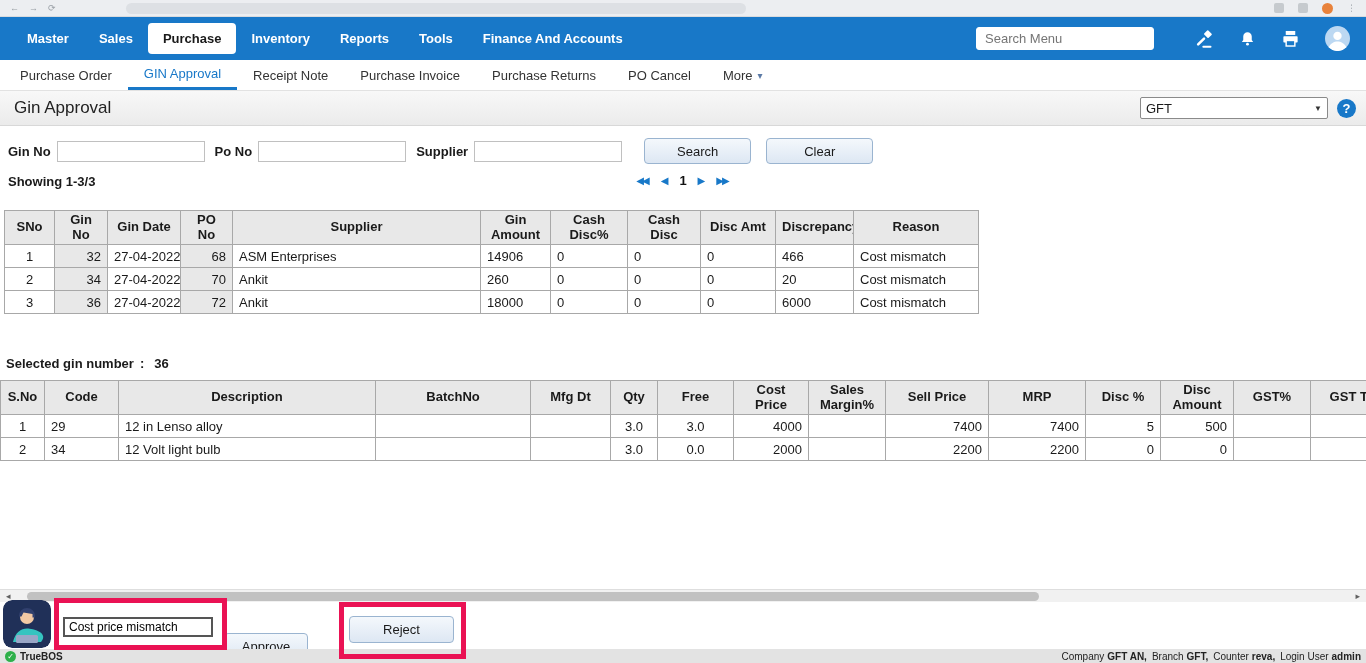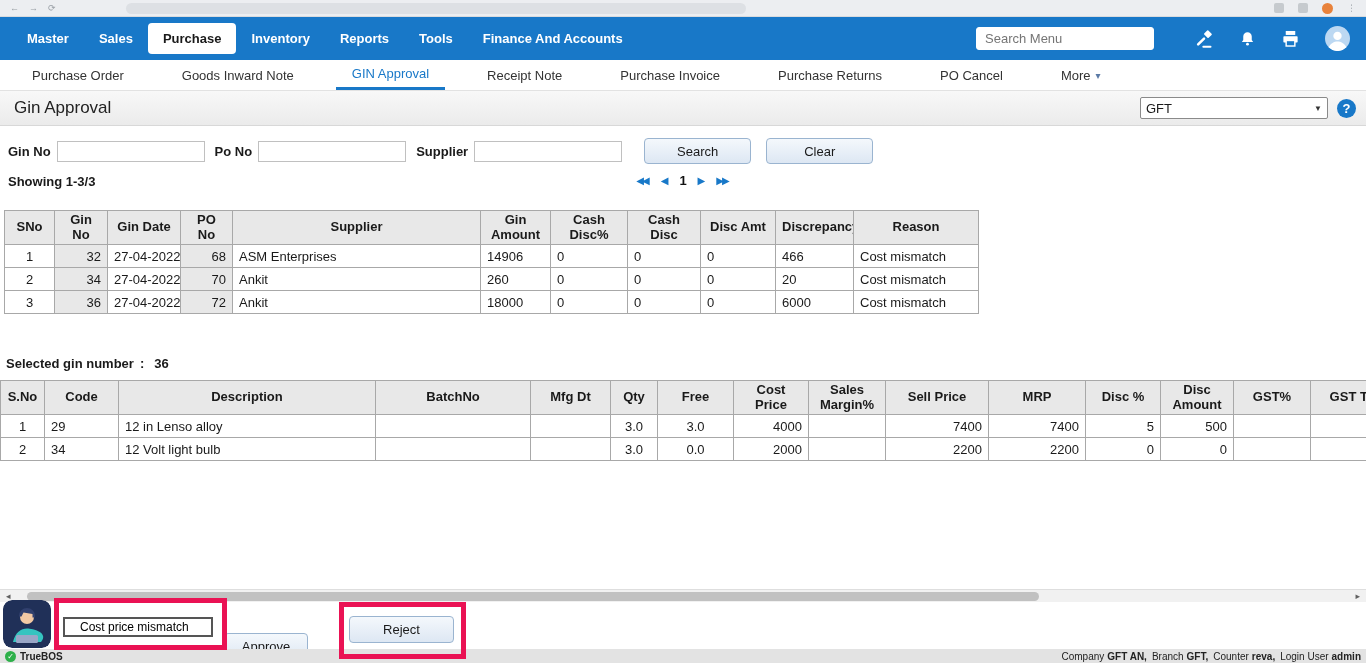--- a/index.html
+++ b/index.html
@@ -20,21 +20,21 @@
   
   .topnav { height:43px; background:#1878c8; display:flex; align-items:center; padding:0 12px; }
   .topnav-item { color:#ffffff; font-weight:700; font-size:13px; padding:8px 15px; cursor:pointer; white-space:nowrap; }
   .topnav-item.active { background:#fff; color:#1a1a1a; border-radius:4px; }
   .menu-search { margin-left:auto; width:178px; height:23px; border:1px solid #fff; border-radius:3px;
     padding:0 8px; font-size:13px; outline:none; }
   .topnav-icons { display:flex; align-items:center; gap:25px; margin-left:40px; margin-right:4px; }
   .topnav-icons .ic { display:flex; align-items:center; cursor:pointer; }
 
   
-  .subnav { height:31px; border-bottom:1px solid #e2e2e2; display:flex; align-items:stretch; padding:0 16px; background:#fff;gap:26px; }
+  .subnav { height:31px; border-bottom:1px solid #e2e2e2; display:flex; align-items:stretch; padding:0 4px; background:#fff; }
   .subnav-item { font-size:13px; color:#333; padding:0 16px; display:flex; align-items:center; cursor:pointer; gap:5px; }
   .subnav-item.active { color:#1878c8; border-bottom:3px solid #1878c8; }
   .chev { color:#5b7aa6; font-size:10px; }
 
   
   .titlebar { height:35px; background:linear-gradient(#f8f8f8,#ebebeb); border-bottom:1px solid #d8d8d8;
     display:flex; align-items:center; padding:0 10px 0 14px; }
   .page-title { font-size:17px; color:#222; }
   .branch-select { margin-left:auto; width:188px; height:22px; background:#fff; border:1px solid #8a8a8a;
     border-radius:2px; display:flex; align-items:center; justify-content:space-between;
@@ -75,21 +75,21 @@
 
   
   .hscrollbar { position:absolute; left:0; top:589px; width:1366px; height:13px; background:#f1f1f1; border-top:1px solid #dedede; }
   .hthumb { position:absolute; left:27px; top:2px; width:1012px; height:9px; background:#c1c1c1; border-radius:5px; cursor:pointer; }
   .sarrow { position:absolute; top:0; font-size:9px; line-height:13px; color:#606060; cursor:pointer; }
   .sarrow.left { left:6px; } .sarrow.right { right:6px; }
 
   
   .agent-chip { position:absolute; left:3px; top:600px; width:48px; height:48px; border-radius:9px; overflow:hidden; }
   .reason-input { position:absolute; left:63px; top:617px; width:150px; height:20px; border:2px solid #555;
-    font-size:12px; padding:0 15px; outline:none; font-family:inherit; }
+    font-size:12px; padding:0 4px; outline:none; font-family:inherit; }
   .approve-btn { position:absolute; left:224px; top:616px; width:84px; height:27px;margin-top:17px; }
   .reject-btn  { position:absolute; left:349px; top:616px; width:105px; height:27px; }
   .annotation { position:absolute; border:5px solid #ea1254; pointer-events:none; z-index:5; }
   .ann-reason { left:54px; top:598px; width:173px; height:52px; }
   .ann-reject { left:339px; top:602px; width:127px; height:57px; }
 
   
   .statusbar { position:absolute; left:0; bottom:0; width:1366px; height:14px; background:#e3e3e3;
     display:flex; align-items:center; padding:0 5px; font-size:10px; color:#222; }
   .tick { width:11px; height:11px; border-radius:50%; background:#2eb04a; color:#fff; font-size:8px;
@@ -149,21 +149,20 @@
         <circle cx="12" cy="12" r="12" fill="#bcd8f2"></circle>
         <circle cx="12" cy="9.5" r="4" fill="#fff"></circle>
         <path d="M3.5 20.5c1.7-4 5.3-5.7 8.5-5.7s6.8 1.7 8.5 5.7a12 12 0 0 1-17 0z" fill="#fff"></path>
       </svg>
     </span>
   </div>
 </div>
 
 <div class="subnav">
   <span class="subnav-item">Purchase Order</span>
-  <span class="subnav-item">Goods Inward Note</span>
   <span class="subnav-item active">GIN Approval</span>
   <span class="subnav-item">Receipt Note</span>
   <span class="subnav-item">Purchase Invoice</span>
   <span class="subnav-item">Purchase Returns</span>
   <span class="subnav-item">PO Cancel</span>
   <span class="subnav-item">
     <span>More</span>
     <span class="chev">▾</span>
   </span>
 </div>

